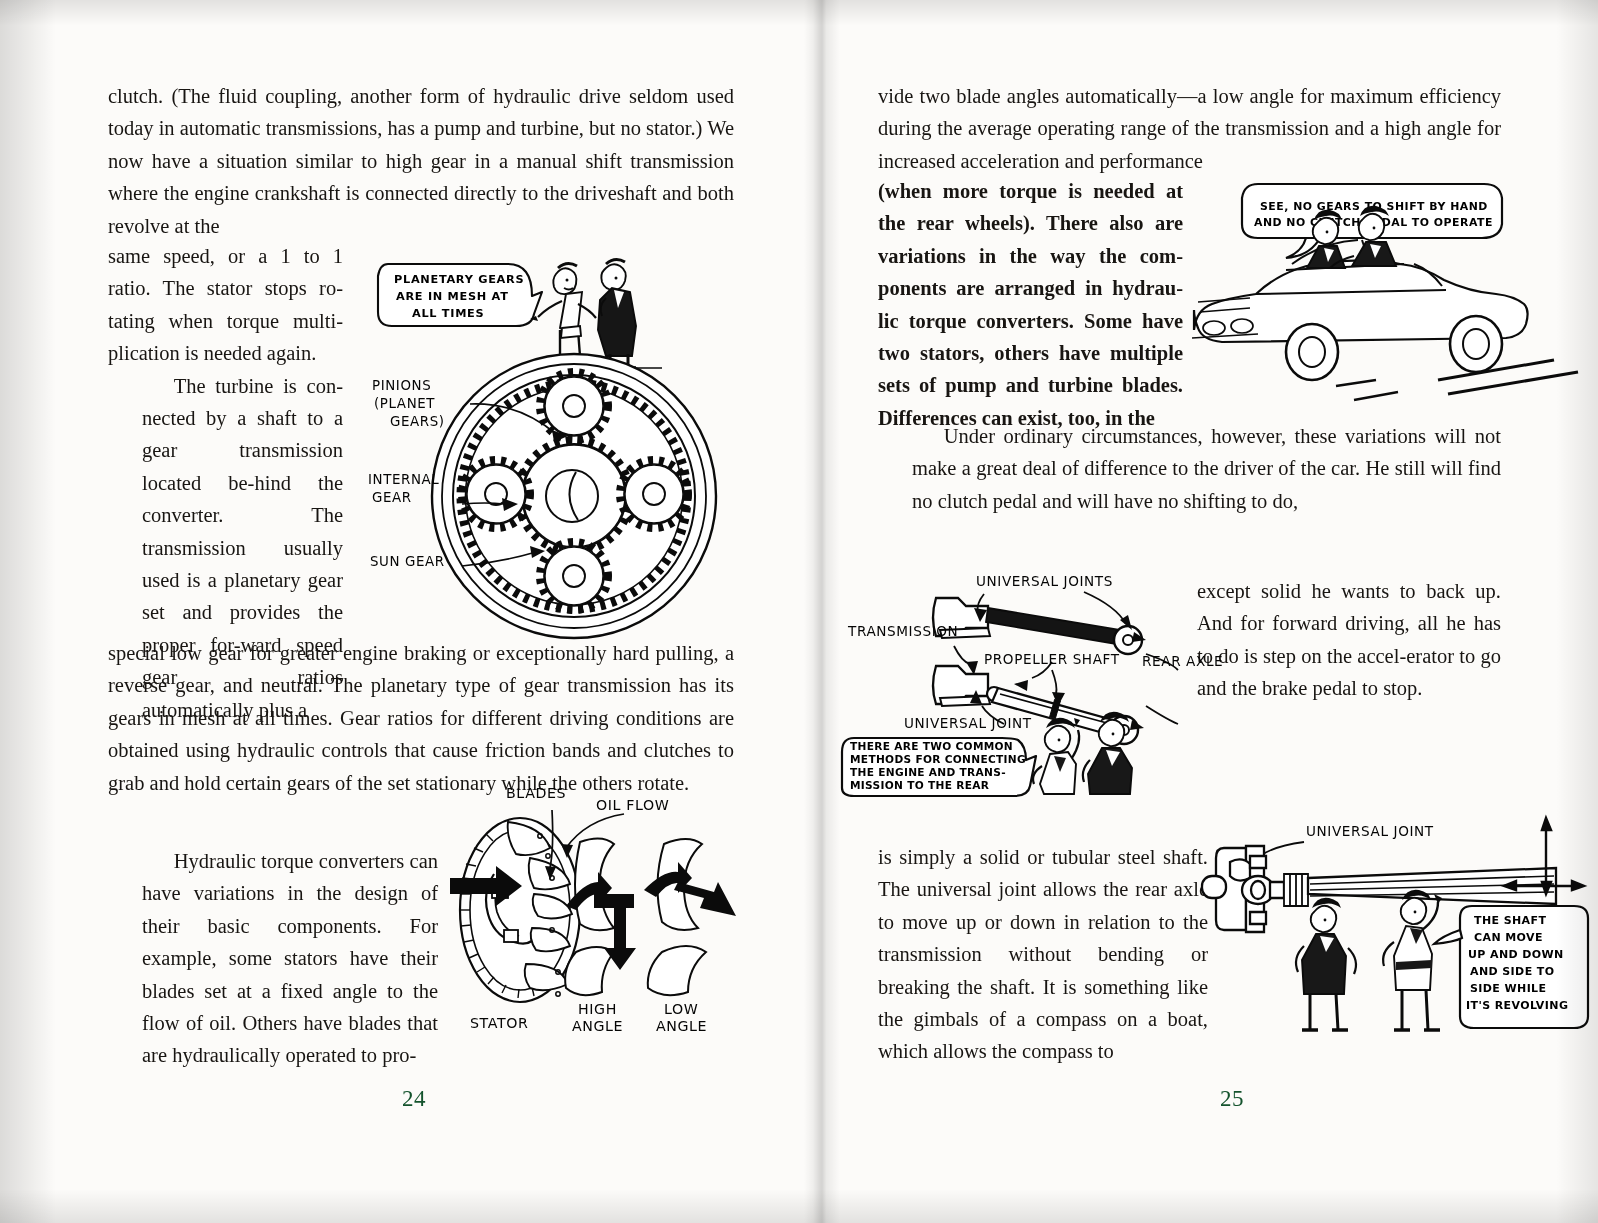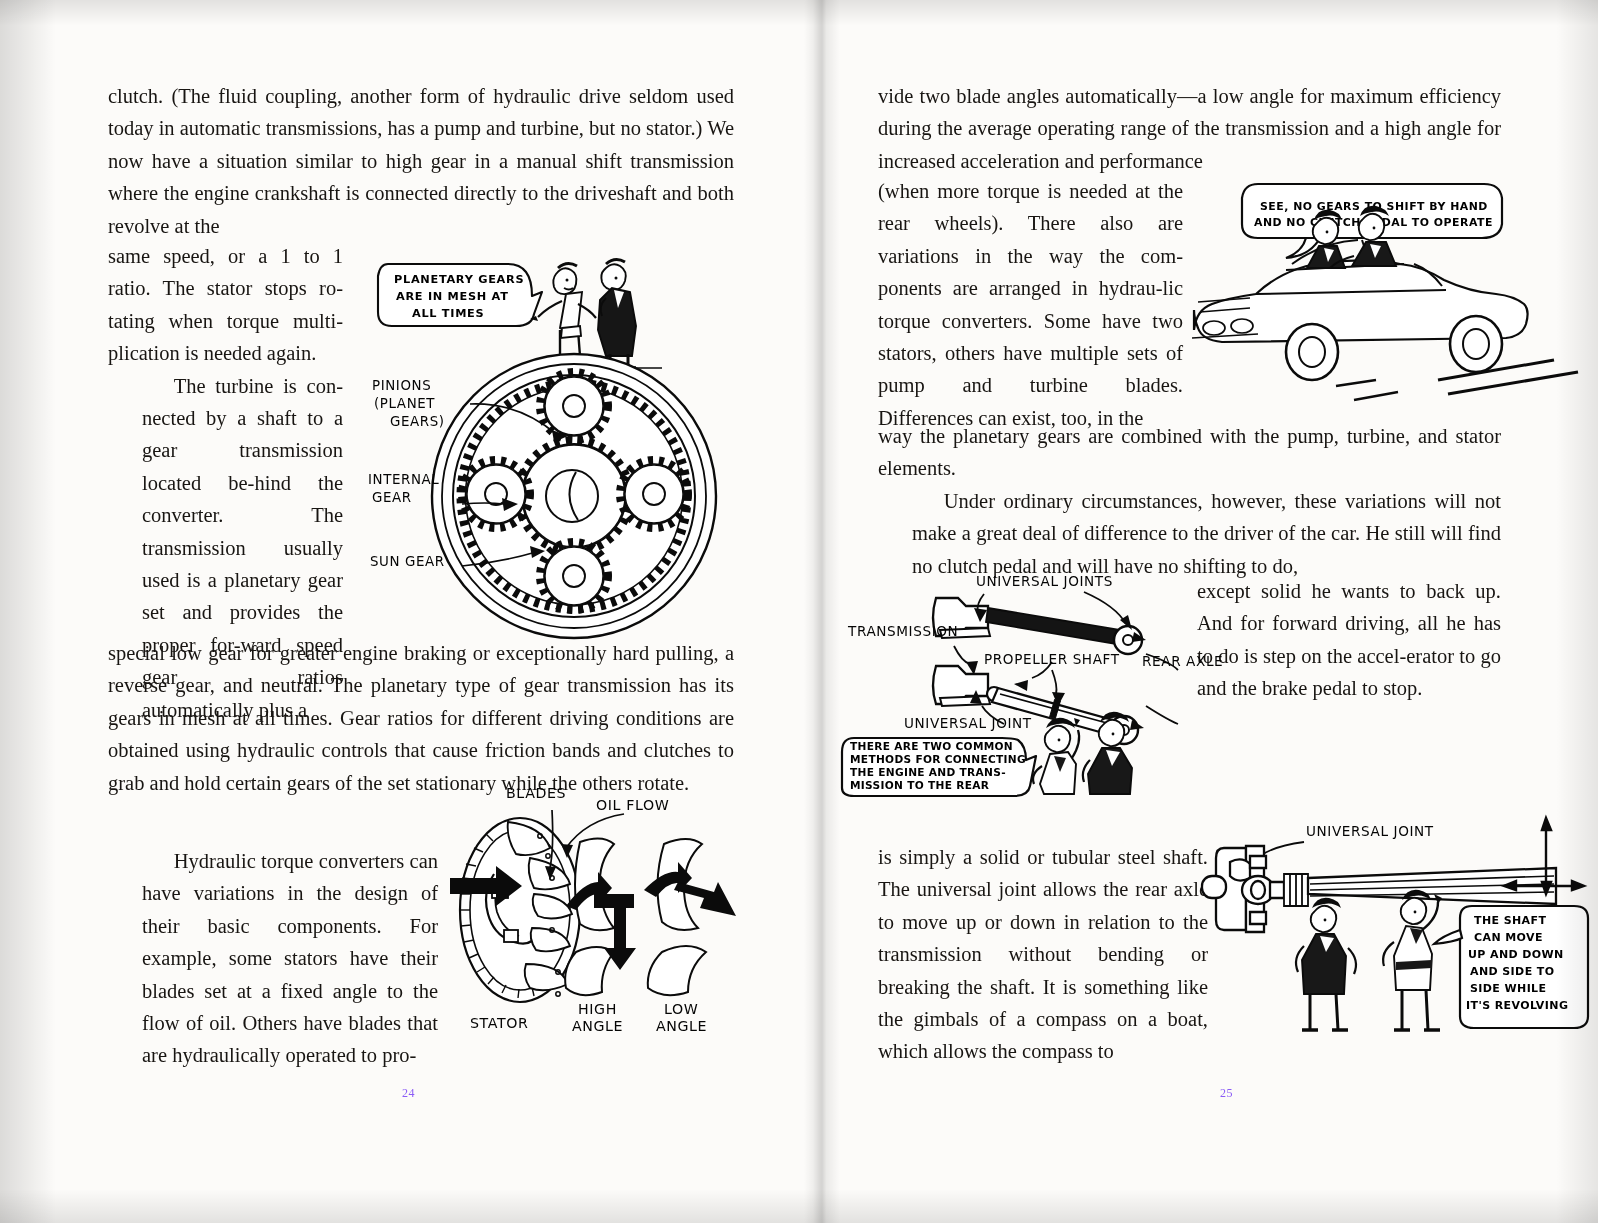--- a/index.html
+++ b/index.html
@@ -77,29 +77,29 @@
   }
   .col p { margin: 0; }
   .col p.ind { text-indent: 1.55em; margin-left: 34px; }
 
   .lcol-top   { left: 108px; top: 80px;  width: 626px; }
   .lcol-narrow{ left: 108px; top: 240px; width: 235px; }
   .lcol-mid   { left: 108px; top: 630px; width: 626px; margin-top: 7px; }
   .lcol-bot   { left: 108px; top: 845px; width: 330px; }
 
   .rcol-top    { left: 878px; top: 80px;  width: 623px; }
-  .rcol-narrow { left: 878px; top: 175px; width: 305px; }
+  .rcol-narrow { left: 878px; top: 175px; width: 305px; font-weight: bold; }
   .rcol-mid    { left: 878px; top: 420px; width: 623px; }
   .rcol-nar2   { left: 1197px; top: 575px; width: 304px; }
   .rcol-bot    { left: 878px; top: 841px; width: 330px; }
 
   .folio {
     position: absolute;
-    font-size: 12px;
-    color: #8b5cf6;
+    font-size: 23px;
+    color: #14532d;
     letter-spacing: 0.4px;
     text-align: right;
   }
   .folio.l { left: 402px; top: 1086px; }
   .folio.r { left: 1220px; top: 1086px; }
 
   
   .illus { position: absolute; }
   .illus svg { display: block; overflow: visible; }
 
@@ -151,21 +151,20 @@
 
   <div class="col rcol-top">
     <p>vide two blade angles automatically—a low angle for maximum efficiency during the average operating range of the transmission and a high angle for increased acceleration and performance</p>
   </div>
 
   <div class="col rcol-narrow">
     <p>(when more torque is needed at the rear wheels). There also are variations in the way the com-ponents are arranged in hydrau-lic torque converters. Some have two stators, others have multiple sets of pump and turbine blades. Differences can exist, too, in the</p>
   </div>
 
   <div class="col rcol-mid">
-    <p>way the planetary gears are combined with the pump, turbine, and stator elements.</p>
     <p class="ind">Under ordinary circumstances, however, these variations will not make a great deal of difference to the driver of the car. He still will find no clutch pedal and will have no shifting to do,</p>
   </div>
 
   <div class="col rcol-nar2">
     <p>except solid he wants to back up. And for forward driving, all he has to do is step on the accel-erator to go and the brake pedal to stop.</p>
   </div>
 
   <div class="col rcol-bot">
     <p>is simply a solid or tubular steel shaft. The universal joint allows the rear axle to move up or down in relation to the transmission without bending or breaking the shaft. It is something like the gimbals of a compass on a boat, which allows the compass to</p>
   </div>

